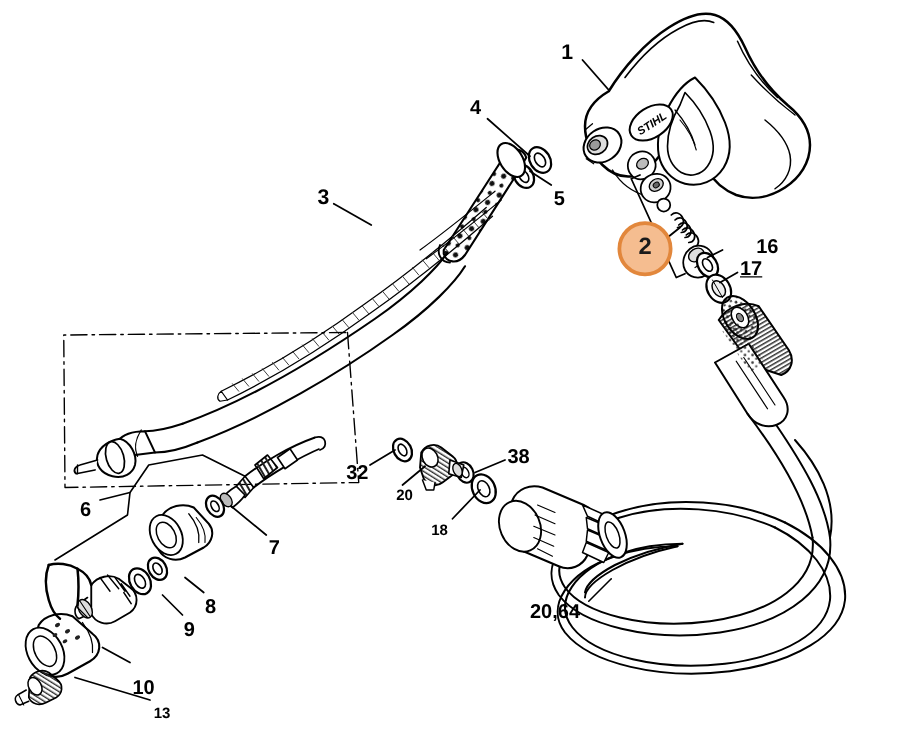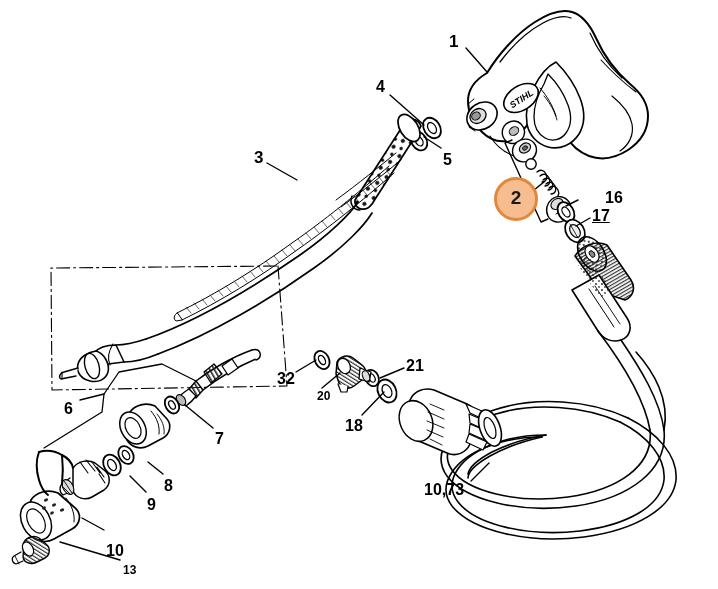--- a/index.html
+++ b/index.html
@@ -368,28 +368,28 @@
   </svg>
 
   <div class="lbl" style="left:449px;top:33px;font-size:17px;">1</div>
   <div class="lbl" style="left:376px;top:79px;font-size:16px;">4</div>
   <div class="lbl" style="left:443px;top:152px;font-size:16px;">5</div>
   <div class="lbl" style="left:254px;top:149px;font-size:17px;">3</div>
   <div class="lbl" style="left:580px;top:190px;font-size:16px;margin-left:25px;">16</div>
   <div class="lbl" style="left:592px;top:208px;font-size:16px;text-decoration:underline;">17</div>
   <div class="lbl" style="left:277px;top:371px;font-size:16px;">32</div>
   <div class="lbl" style="left:305px;top:390px;font-size:12px;margin-left:12px;">20</div>
-  <div class="lbl" style="left:406px;top:358px;font-size:16px;">21</div>
-  <div class="lbl" style="left:345px;top:418px;font-size:16px;text-align:center;">18</div>
+  <div class="lbl" style="left:406px;top:358px;font-size:16px;">38</div>
+  <div class="lbl" style="left:345px;top:418px;font-size:12px;text-align:center;">18</div>
   <div class="lbl" style="left:215px;top:431px;font-size:16px;">7</div>
   <div class="lbl" style="left:64px;top:401px;font-size:16px;">6</div>
   <div class="lbl" style="left:164px;top:478px;font-size:16px;">8</div>
   <div class="lbl" style="left:147px;top:497px;font-size:16px;">9</div>
   <div class="lbl" style="left:106px;top:533px;font-size:16px;margin-top:10px;">10</div>
   <div class="lbl" style="left:123px;top:564px;font-size:12px;">13</div>
-  <div class="lbl" style="left:424px;top:482px;font-size:16px;">10,73</div>
+  <div class="lbl" style="left:424px;top:482px;font-size:16px;">20,64</div>
 
   <div class="hl-wrap" style="left:494px;top:177px;width:44px;height:44px;">
     <div class="hl-circle" style="left:0;top:0;width:44px;height:44px;background:#f5bd90;border:3px solid #e2873c;"></div>
     <div class="hl-num" style="left:0;top:11px;width:44px;text-align:center;font-size:19px;">2</div>
   </div>
 
 </div>
 
 </body></html>

